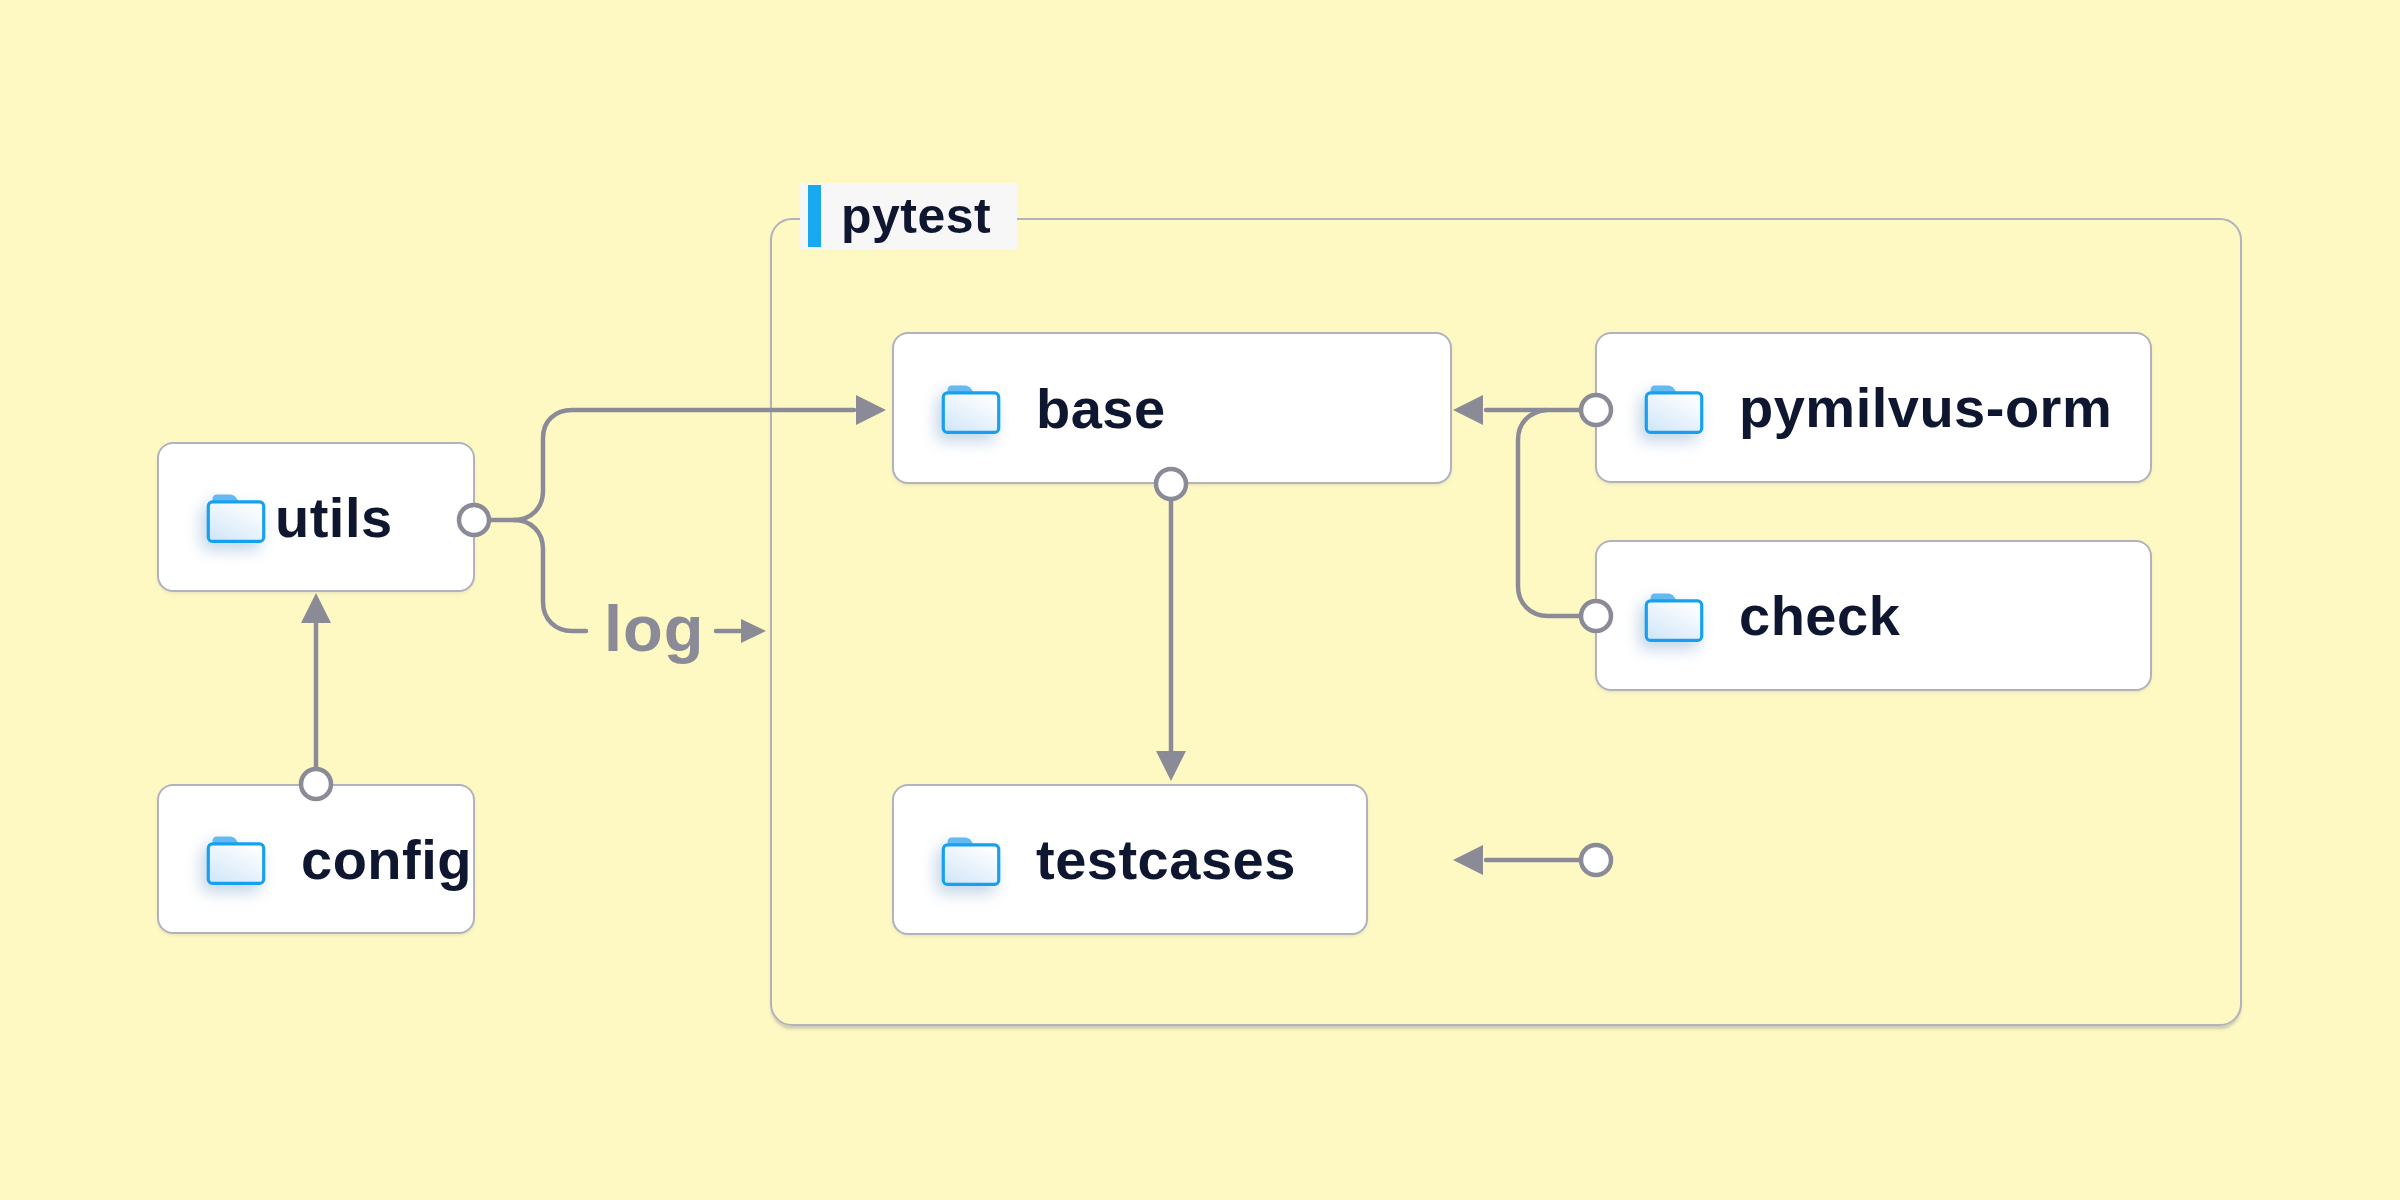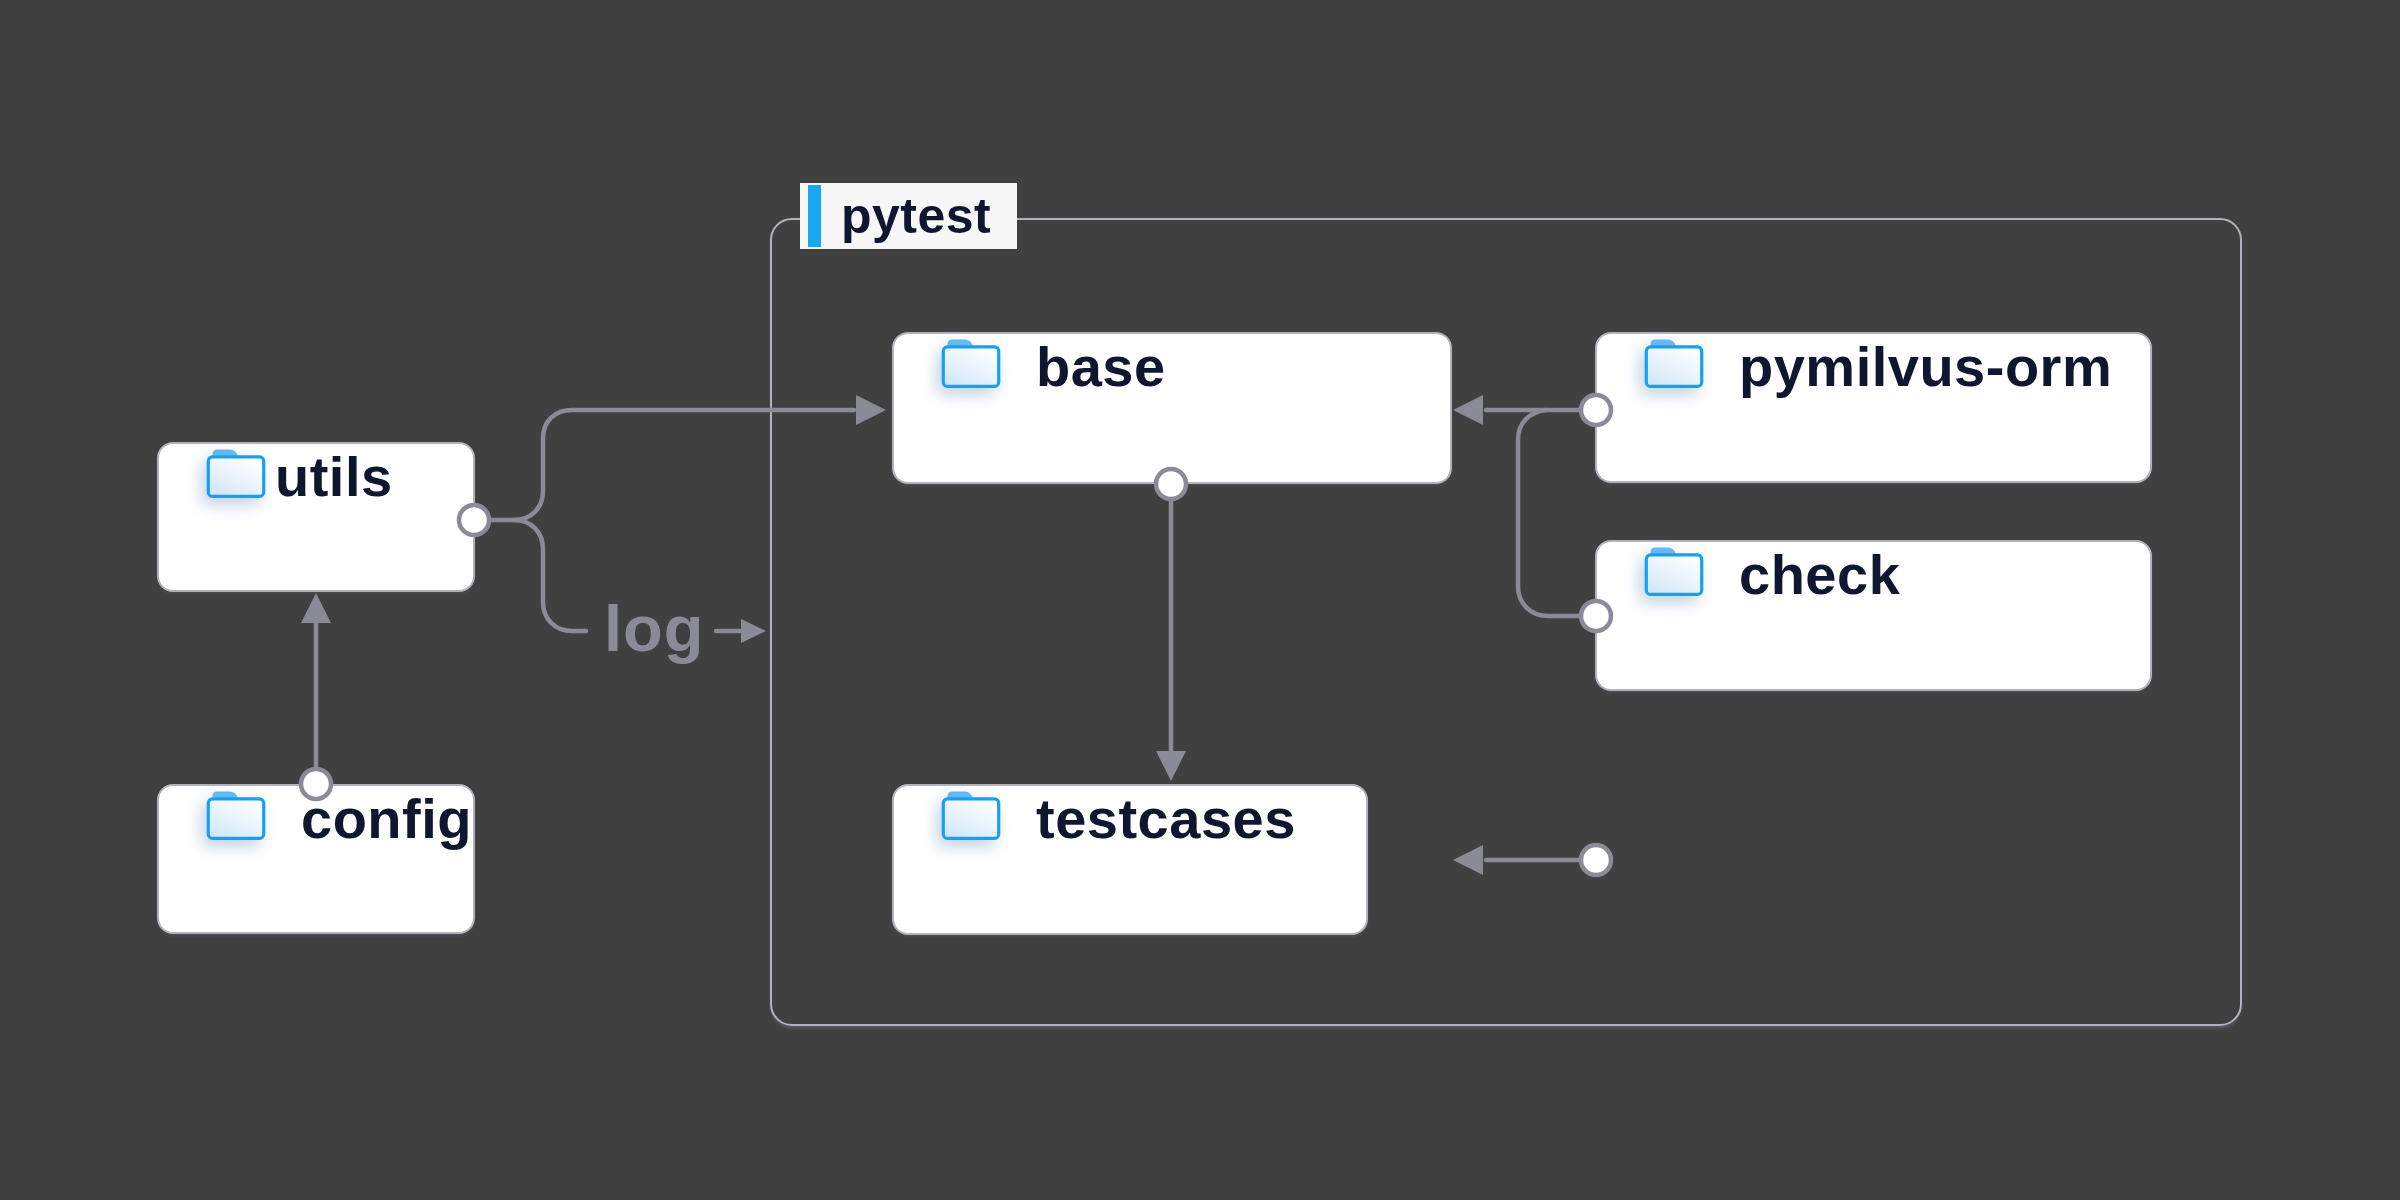--- a/index.html
+++ b/index.html
@@ -4,21 +4,21 @@
 <style>
   html, body {
     margin: 0;
     padding: 0;
     background: #f7f7f8;
   }
   .canvas {
     position: relative;
     width: 2400px;
     height: 1200px;
-    background: #404040;
+    background: #fef9c3;
     font-family: "Liberation Sans", sans-serif;
     overflow: hidden;
   }
   
   .group-box {
     position: absolute;
     left: 770px;
     top: 218px;
     width: 1472px;
     height: 808px;
@@ -52,20 +52,21 @@
     letter-spacing: 0.5px;
   }
   
   .node {
     position: absolute;
     background: #ffffff;
     border: 2px solid #b2b2bd;
     border-radius: 16px;
     box-sizing: border-box;
     display: flex;
+    align-items: center;
     padding-left: 46px;
     gap: 34px;
     box-shadow: 0 2px 3px rgba(140,140,160,0.15);
     z-index: 2;
   }
   .node-label {
     font-size: 56px;
     font-weight: 700;
     color: #0e1630;
     letter-spacing: 0.5px;

